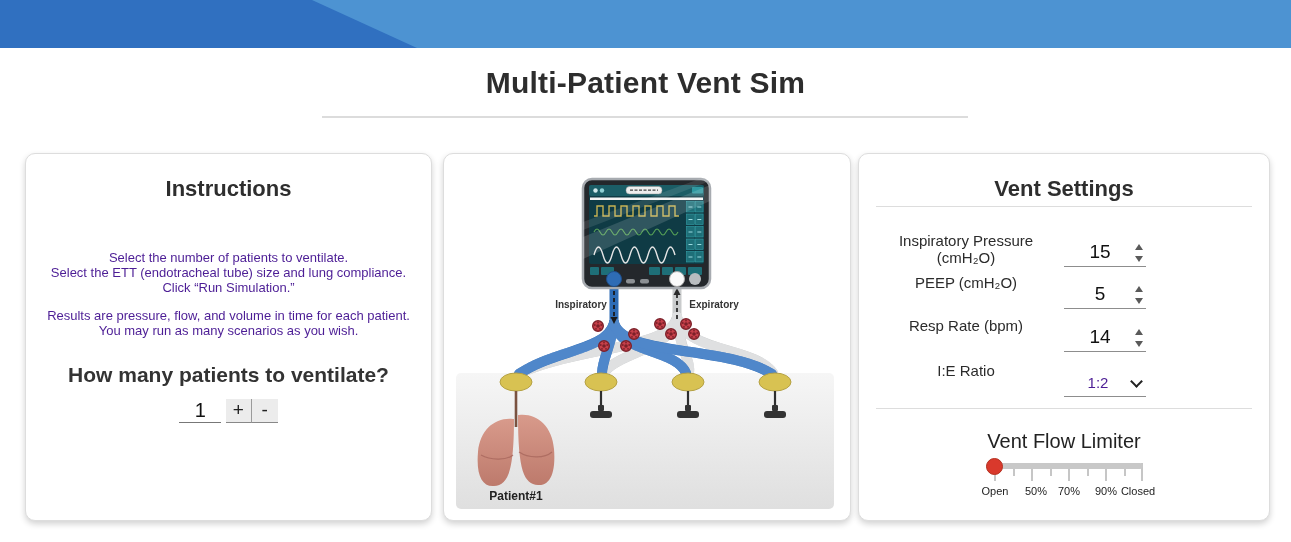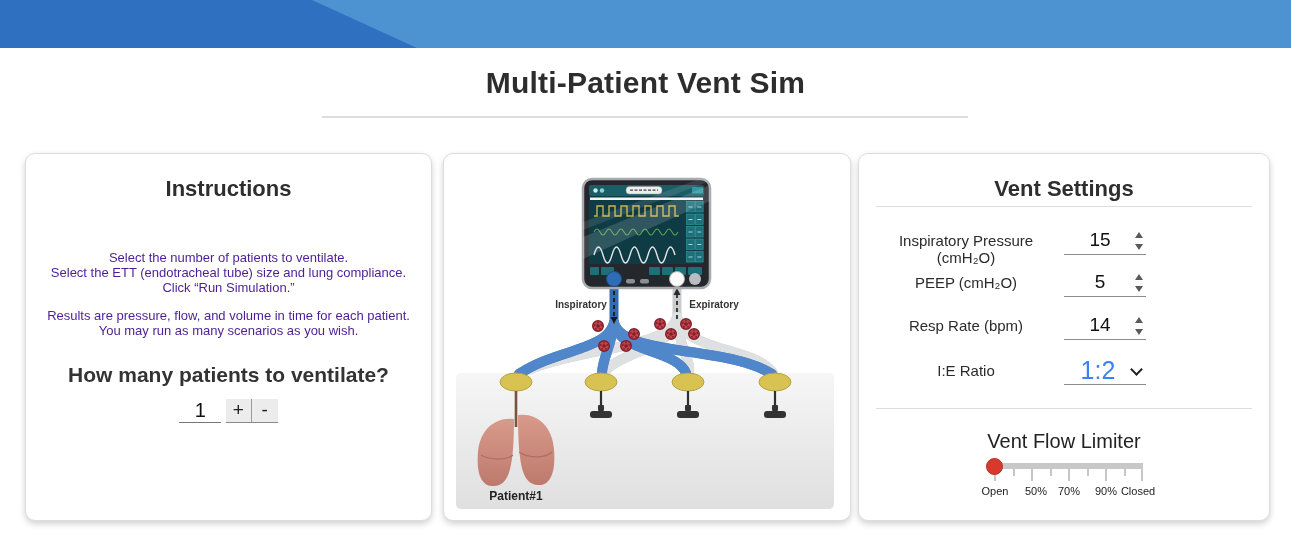--- a/index.html
+++ b/index.html
@@ -41,32 +41,32 @@
   .count-btn { width:26px; height:24px; background:#ececec; border:none; border-bottom:1px solid #888;
                font-size:19px; color:#222; vertical-align:middle; cursor:pointer; line-height:20px; }
   .count-btn.plus { border-right:1px solid #9b9b9b; }
 
   
   .vs-divider { position:absolute; left:17px; right:17px; height:0; border-top:1px solid #ddd; }
   .vs-divider.d1 { top:52px; } .vs-divider.d2 { top:254px; }
   .vs-row { position:absolute; left:0; width:100%; height:27px; }
   .vs-row .lbl { position:absolute; left:16px; width:182px; text-align:center;
                  font-size:15px; color:#2b2b2b; top:4px; }
-  .vs-field { position:absolute; left:205px; top:0; width:82px; height:27px;
+  .vs-field { position:absolute; left:205px; top:12px; width:82px; height:27px;
               border-bottom:1px solid #8d8d8d; }
   .vs-field input { width:100%; height:24px; border:none; background:transparent; text-align:center;
                     font-size:19px; color:#111; font-family:inherit; padding-right:10px; }
   .spin { position:absolute; right:1px; top:4px; width:12px; height:18px;
           display:flex; flex-direction:column; align-items:center; justify-content:space-between; cursor:pointer; }
   .tri-up   { width:0; height:0; border-left:4px solid transparent; border-right:4px solid transparent;
               border-bottom:6px solid #5a5a5a; }
   .tri-down { width:0; height:0; border-left:4px solid transparent; border-right:4px solid transparent;
               border-top:6px solid #5a5a5a; }
   .vs-select { cursor:pointer; }
-  .vs-select .sel-value { display:block; text-align:center; font-size:25px; color:#3b82f6;
+  .vs-select .sel-value { display:block; text-align:center; font-size:15px; color:#4c1d95;
                           padding-right:14px; line-height:25px; }
   .chev { position:absolute; right:5px; top:7px; width:9px; height:9px;
           border-right:2.4px solid #222; border-bottom:2.4px solid #222;
           transform:rotate(45deg); }
 
   .flow-title { position:absolute; top:276px; width:100%; text-align:center;
                 font-size:20px; font-weight:400; color:#222; }
   .slider-zone { position:absolute; top:300px; left:0; width:100%; height:60px; }
   .track { position:absolute; left:127px; top:9px; width:157px; height:6px;
            background:#c8c8c8; border-radius:3px; cursor:pointer; }

